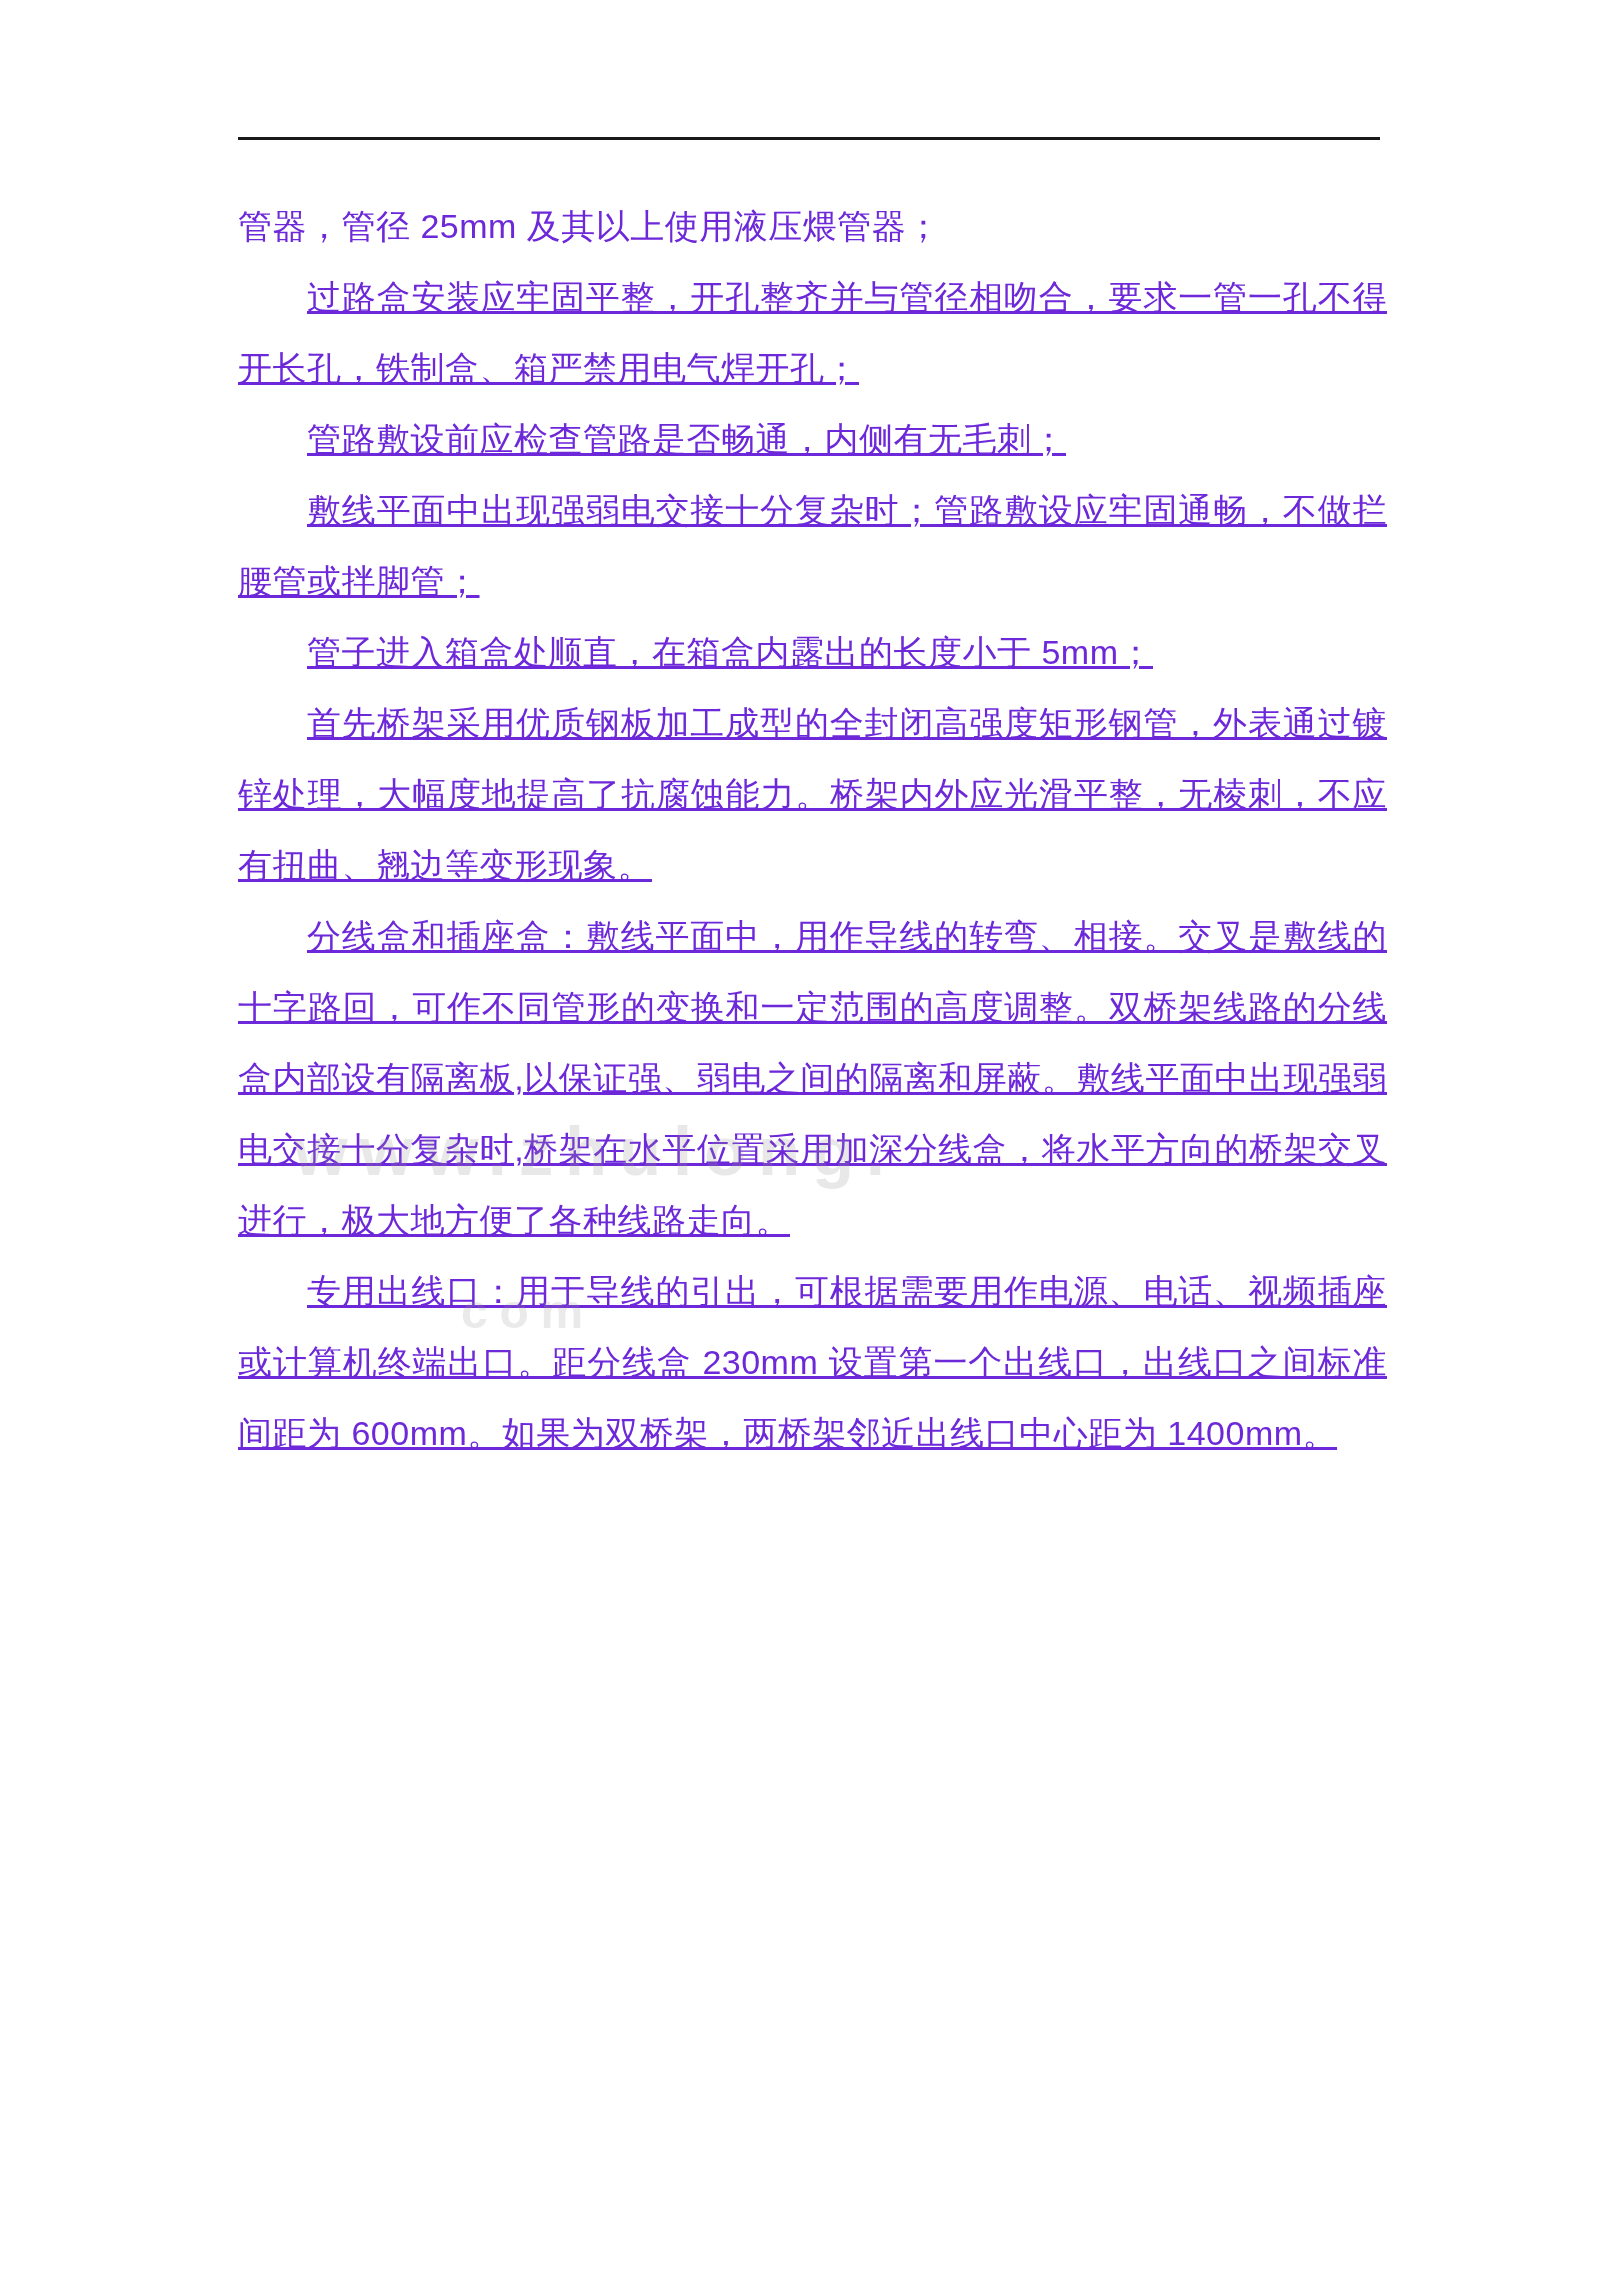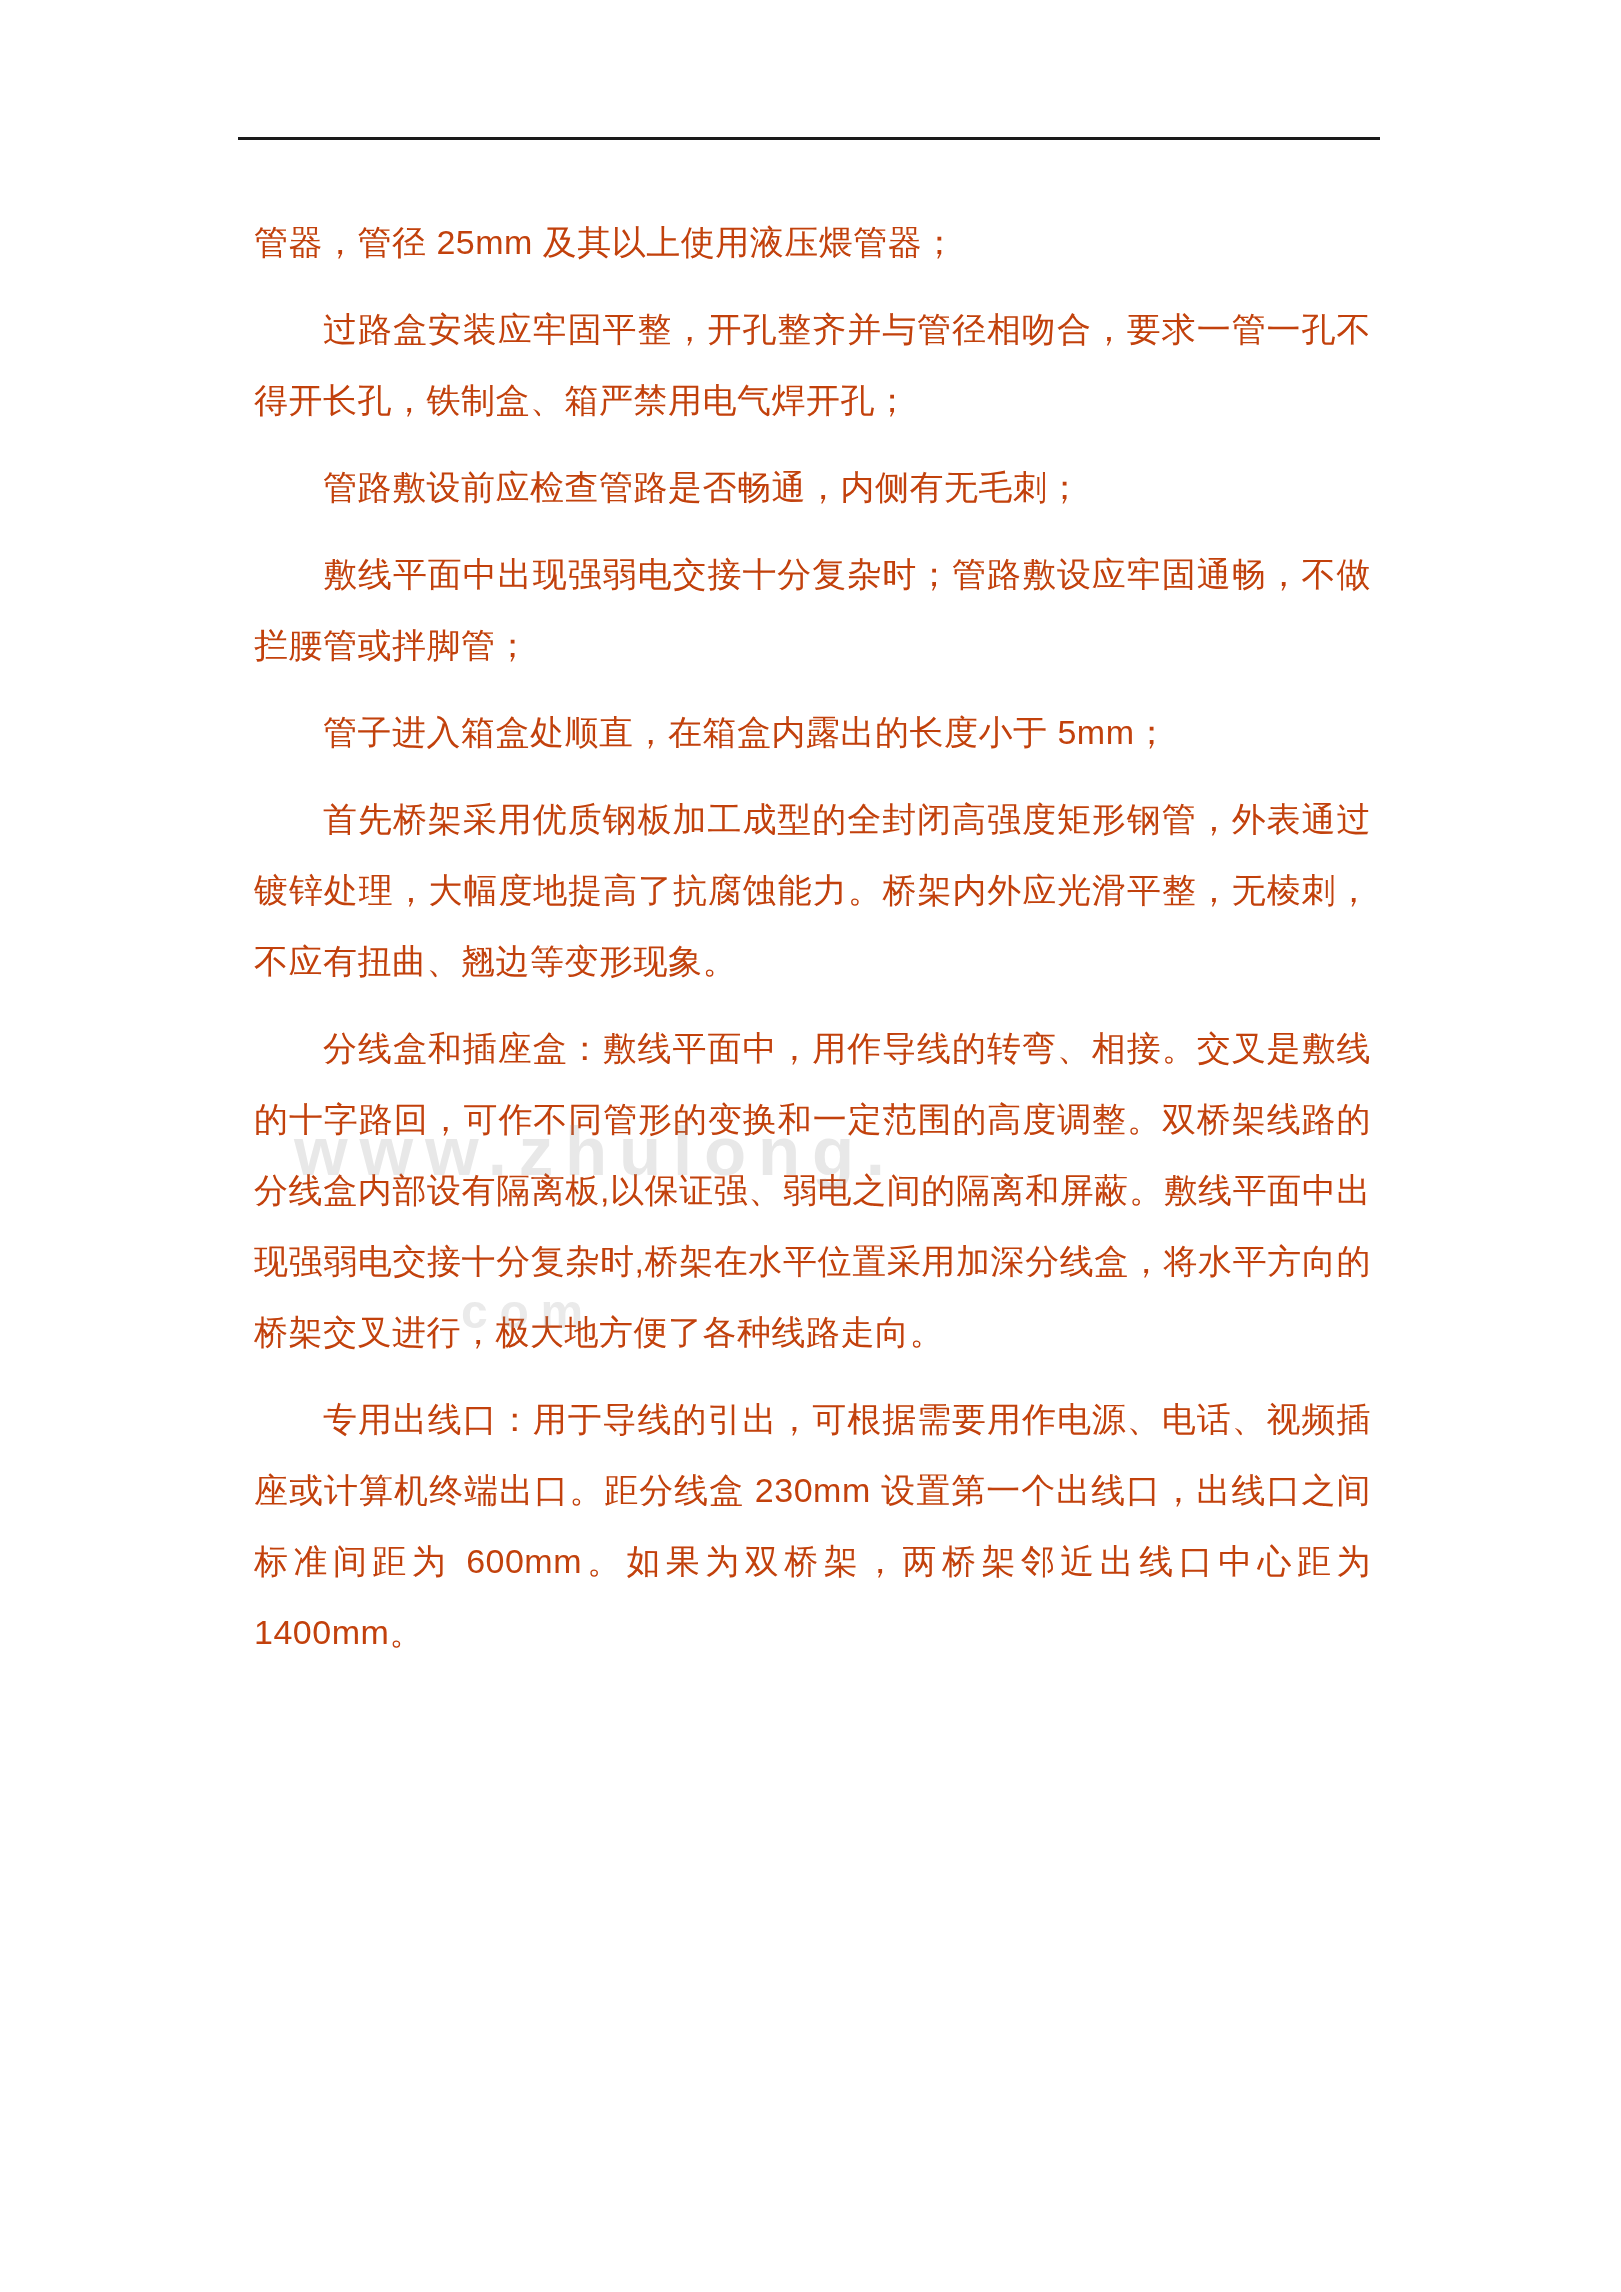--- a/index.html
+++ b/index.html
@@ -34,27 +34,28 @@
   .content {
     position: absolute;
     left: 238px;
     top: 191px;
     width: 1149px;
   }
   .para {
     font-size: 34px;
     line-height: 71px;
     letter-spacing: 0.5px;
-    margin: 16px;
+    margin: 0;
     text-align: justify;
     text-justify: inter-ideograph;
-    color: #c2410c;
+    color: #6d28d9;
   }
   .indent {
     text-indent: 69px;
+    text-decoration: underline;
   }
   .watermark {
     position: absolute;
     left: 0;
     top: 0;
     width: 1621px;
     height: 1769px;
     pointer-events: none;
   }
   .wm-line1 {

